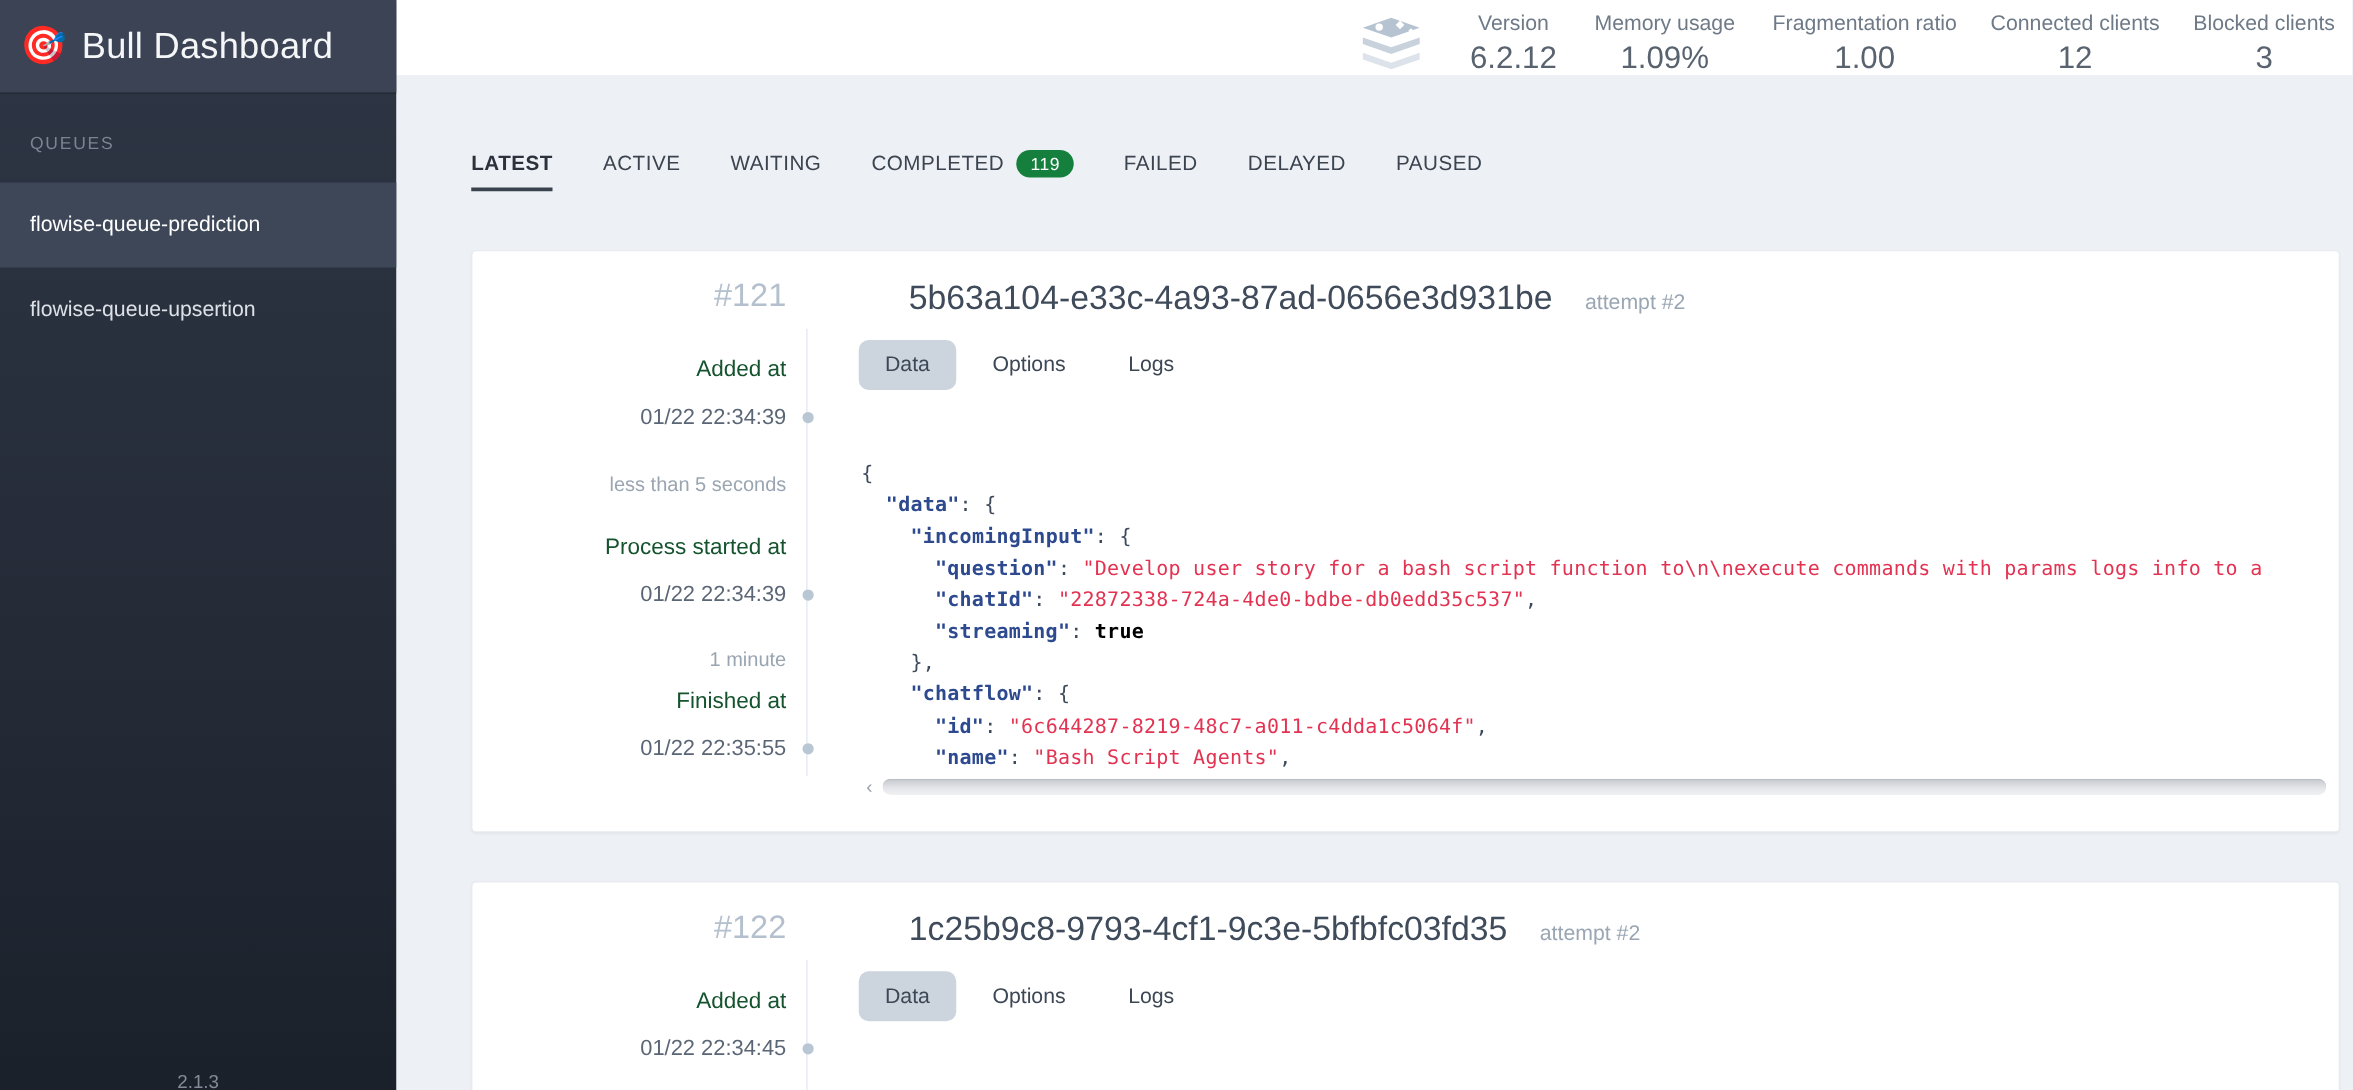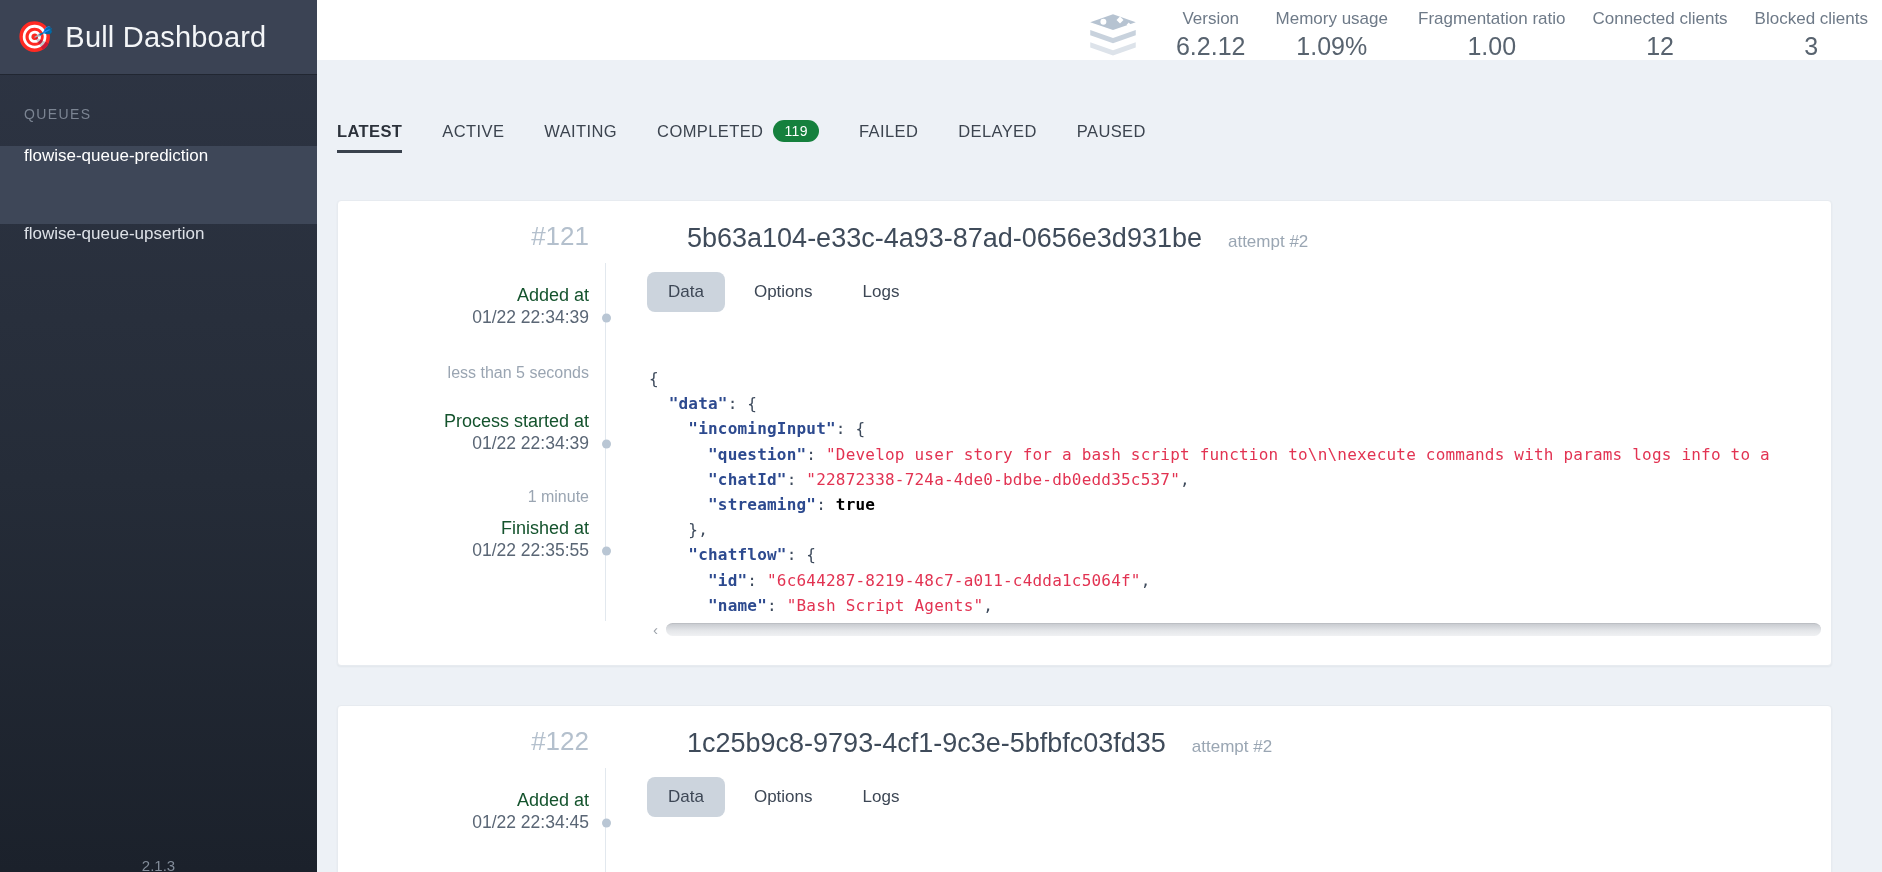--- a/index.html
+++ b/index.html
@@ -6,53 +6,53 @@
   html,body { width:1882px; height:872px; overflow:hidden; }
   body { font-family:"Liberation Sans", sans-serif; background:#edf1f6; }
   .app { display:flex; width:1882px; height:872px; }
 
   
   .sidebar { width:317px; flex:none; background:linear-gradient(180deg,#2e3544 0%,#252c38 55%,#1b212b 100%); position:relative; }
   .logo-bar { height:74px; background:#3b4354; display:flex; align-items:center; gap:12px; padding-left:16px; box-shadow:0 1px 0 rgba(0,0,0,.25); cursor:pointer; }
   .logo-emoji { font-size:30px; line-height:1; }
   .logo-title { color:#f4f6f8; font-size:29px; font-weight:500; letter-spacing:.2px; }
   .queues-label { color:#7b8492; font-size:14px; letter-spacing:1.4px; margin:32px 0 24px 24px; }
-  .queue-item { height:78px; display:flex; align-items:flex-start; padding-left:24px; color:#dde1e7; font-size:17px; cursor:pointer; }
+  .queue-item { height:68px; display:flex; align-items:center; padding-left:24px; color:#dde1e7; font-size:17px; cursor:pointer; }
   .queue-item.active { background:#3e4758; color:#ffffff; }
   .sidebar-version { position:absolute; bottom:-2px; left:0; width:100%; text-align:center; color:#828c99; font-size:15px; }
 
   
   .main { flex:1; display:flex; flex-direction:column; min-width:0; }
   .topbar { height:60px; flex:none; background:#ffffff; display:flex; justify-content:flex-end; padding:9px 14px 0 0; }
   .redis-stats { display:flex; align-items:flex-start; gap:27px; }
   .redis-icon { margin-top:4px; margin-right:8px; }
   .stat-col { text-align:center; }
   .stat-label { font-size:17px; color:#6e7a88; }
   .stat-value { font-size:25px; color:#58636f; margin-top:3px; }
   .stat-sub { font-size:13.5px; color:#909ba8; margin-top:3px; }
 
-  .content { flex:1; background:#edf1f6; padding:60px 0 0 20px; overflow:hidden; }
+  .content { flex:1; background:#edf1f6; padding:60px 0 0 60px; overflow:hidden; }
 
   
   .status-tabs { display:flex; align-items:center; gap:40px; margin-bottom:46px; }
   .tab { font-size:16.5px; color:#3c444f; letter-spacing:.4px; padding-bottom:9px; border-bottom:3px solid transparent; display:flex; align-items:center; gap:10px; cursor:pointer; }
   .tab.active { font-weight:700; border-bottom-color:#3a424d; color:#2c323b; }
   .tab-badge { background:#15803d; color:#fff; font-size:14px; font-weight:400; padding:3px 11px; border-radius:12px; }
 
   
   .job-card { width:1495px; background:#fff; border:1px solid #e7ebf0; border-radius:4px; box-shadow:0 1px 2px rgba(27,33,43,.05); display:flex; margin-bottom:39px; position:relative; overflow:hidden; }
   .card-1 { height:466px; }
   .card-2 { height:240px; }
   .job-left { width:268px; flex:none; position:relative; padding:20px 17px 0 0; text-align:right; }
   .vline { position:absolute; right:0; top:62px; width:1px; background:#e2e8ee; }
   .card-1 .vline { height:358px; }
   .card-2 .vline { height:178px; }
   .job-num { font-size:26px; color:#b4c0cd; }
   .tl-label { font-size:18px; color:#14532d; margin-top:33px; }
-  .tl-value { font-size:17.5px; color:#5a6675; margin-top:1px; position:relative; }
+  .tl-value { font-size:17.5px; color:#5a6675; margin-top:17px; position:relative; }
   .tl-dot { position:absolute; right:-21.5px; top:50%; transform:translateY(-50%); width:9px; height:9px; border-radius:50%; background:#b9c6d4; }
   .tl-duration { font-size:16px; color:#9aa5b2; }
   .d1 { margin-top:36px; } .l2 { margin-top:29px; } .d2 { margin-top:34px; } .l3 { margin-top:12px; }
 
   .job-right { flex:1; min-width:0; padding:22px 0 0 41px; }
   .job-title-row { display:flex; align-items:baseline; white-space:nowrap; }
   .job-id { font-size:27px; color:#3f4b5a;margin-left:40px; }
   .job-attempt { font-size:17px; color:#9aa6b3; margin-left:26px; }
   .job-tabs { margin-top:18px; display:flex; align-items:center; gap:8px; }
   .jbtn { font-family:"Liberation Sans",sans-serif; font-size:17px; color:#3d4755; background:transparent; border:none; padding:10px 21px; border-radius:8px; cursor:pointer; }

